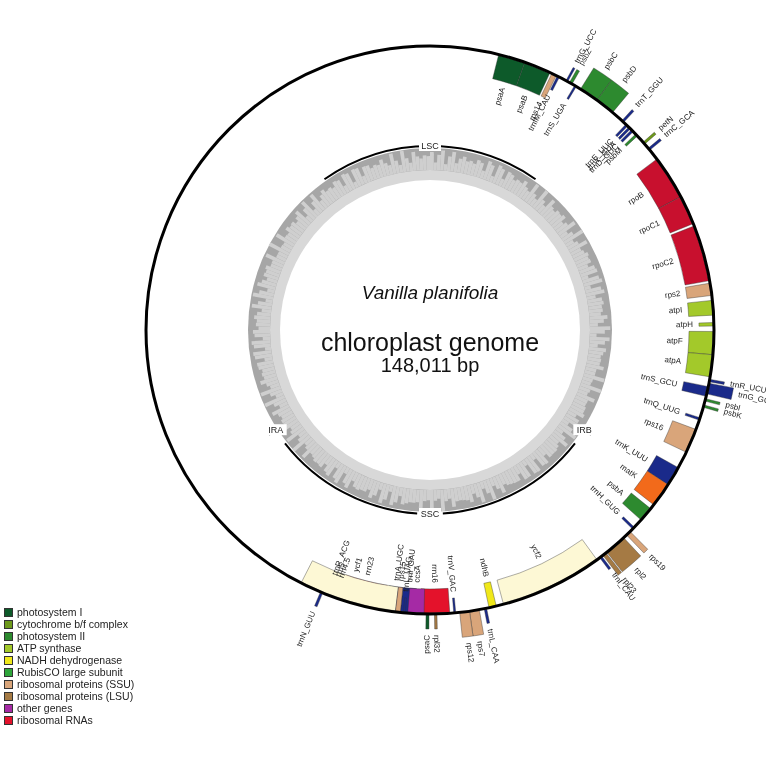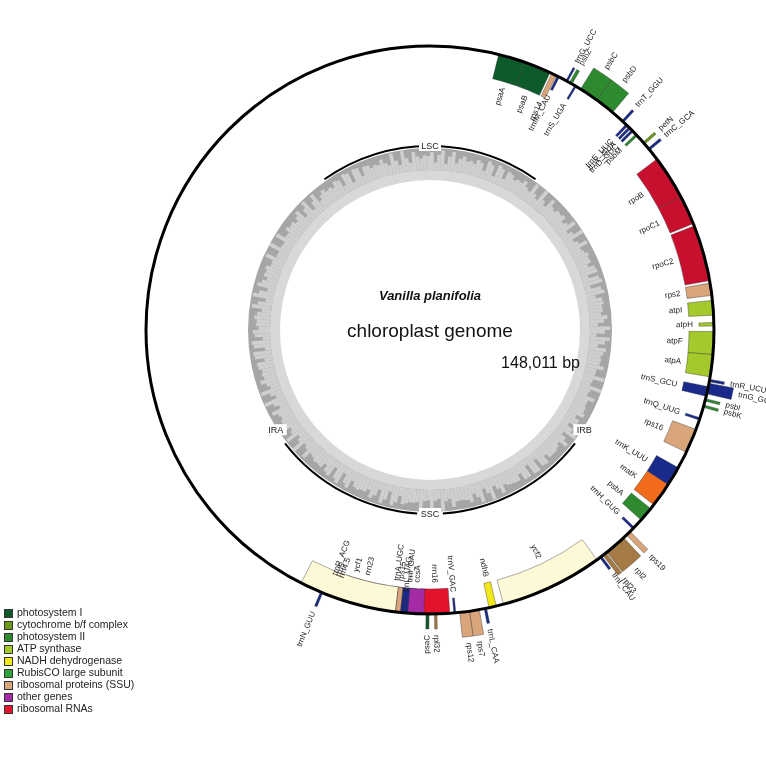--- a/index.html
+++ b/index.html
@@ -1,23 +1,23 @@
 <!DOCTYPE html>
 <html><head>
 <meta charset="utf-8">
 <style>
   html, body { margin:0; padding:0; background:#ffffff; }
   body { width:766px; height:764px; position:relative; overflow:hidden; font-family:"Liberation Sans", sans-serif; }
   #map { position:absolute; left:0; top:0; }
   .center-title { position:absolute; left:280px; width:300px; text-align:center; color:#111; }
-  #species { top:288px; font-size:13px; font-weight:bold; font-style:italic; }
-  #subtitle { top:320px; font-size:19px; }
-  #size { top:354px; font-size:16px;text-align:right; }
+  #species { top:282px; font-size:19px; font-weight:normal; font-style:italic; }
+  #subtitle { top:328px; font-size:25px; }
+  #size { top:354px; font-size:20px; }
   #legend { position:absolute; left:4px; top:606px; font-size:10.5px; color:#222; line-height:12px; }
-  .legend-item { display:flex; align-items:flex-end; height:12px; }
+  .legend-item { display:flex; align-items:center; height:12px; }
   .swatch { width:9px; height:9px; border:1px solid #333; margin-right:4px; box-sizing:border-box; }
   .glabel { font-family:"Liberation Sans", sans-serif; font-size:8px; fill:#222; }
   .region-label { font-family:"Liberation Sans", sans-serif; font-size:9px; fill:#222; }
 </style>
 </head>
 <body>
 
 <svg id="map" width="766" height="764" viewBox="0 0 766 764">
   <g id="gc-ring">
       <circle cx="430" cy="330" r="182" fill="#a6a6a6"></circle>
@@ -494,20 +494,24 @@
     </div>
     <div class="legend-item">
       <span class="swatch" style="background: rgb(46, 165, 58);"></span>
       <span>RubisCO large subunit</span>
     </div>
     <div class="legend-item">
       <span class="swatch" style="background: rgb(217, 165, 122);"></span>
       <span>ribosomal proteins (SSU)</span>
     </div>
     <div class="legend-item">
+      <span class="swatch" style="background: rgb(165, 122, 68);"></span>
+      <span>ribosomal proteins (LSU)</span>
+    </div>
+    <div class="legend-item">
       <span class="swatch" style="background: rgb(165, 42, 165);"></span>
       <span>other genes</span>
     </div>
     <div class="legend-item">
       <span class="swatch" style="background: rgb(228, 18, 43);"></span>
       <span>ribosomal RNAs</span>
     </div>
   </div>
 
 </body></html>

